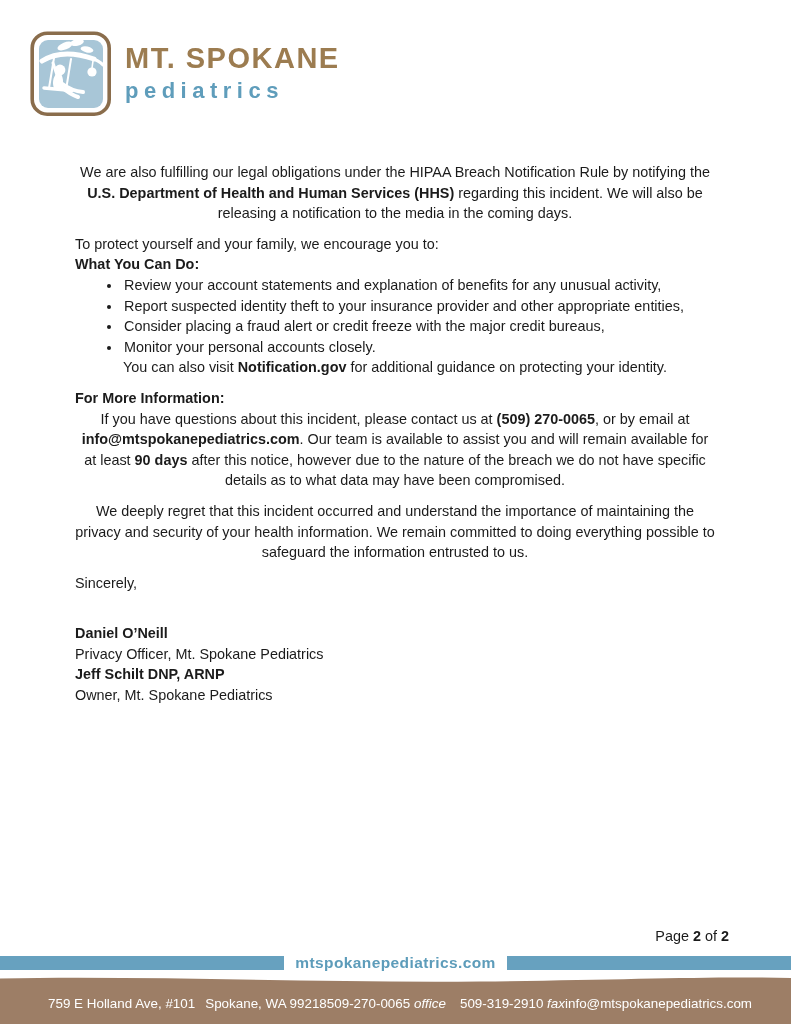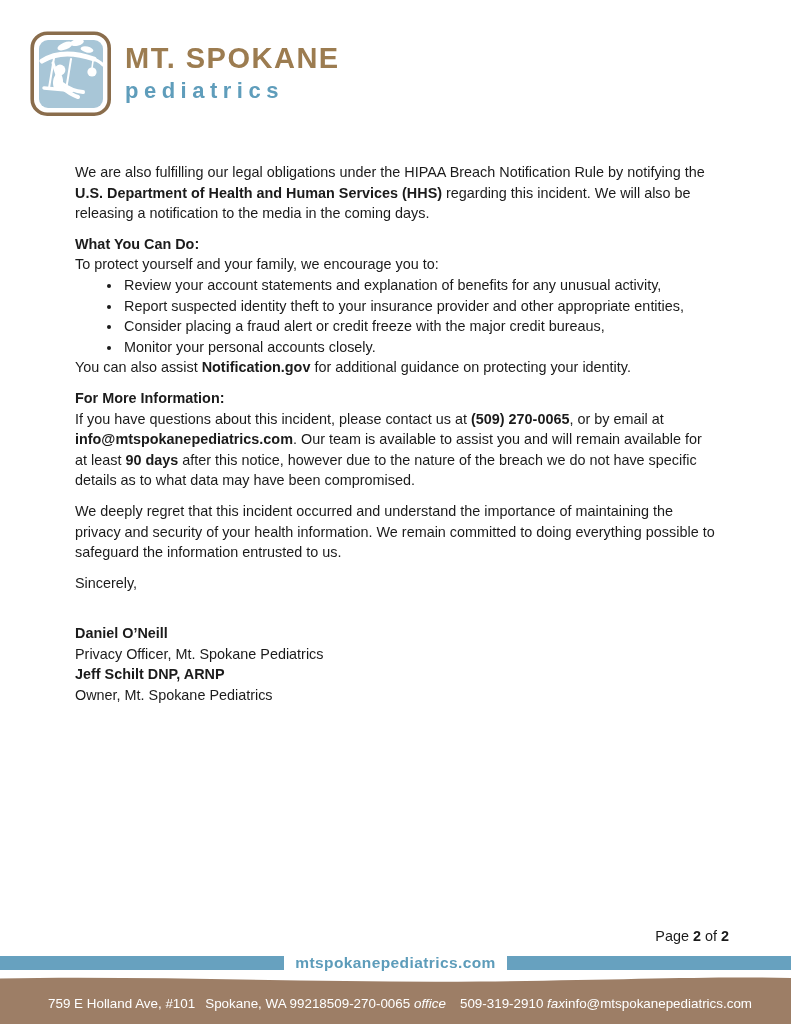--- a/index.html
+++ b/index.html
@@ -10,21 +10,21 @@
   }
   
   .logo{position:absolute;top:31px;left:30px;display:flex;align-items:flex-start;gap:13px;}
   .logo-mark svg{display:block;}
   .wordmark{padding-top:13px;}
   .brand-top{font-size:29px;font-weight:700;color:#9c7c50;letter-spacing:1.5px;line-height:1;}
   .brand-bottom{margin-top:7px;font-size:22px;font-weight:700;color:#5f9dbb;letter-spacing:5.5px;line-height:1;}
   
   .content{position:absolute;left:75px;top:162px;width:640px;font-size:14.4px;line-height:20.6px;}
   .content p{margin:0;}
-  .content p.gap{margin-bottom:10px;}
+  .content p.gap{margin-bottom:10px;text-align:center;}
   .content b{font-weight:700;}
   ul.bullets{margin:0;padding-left:47px;}
   ul.bullets li{list-style:disc outside;padding-left:2px;}
   .signatures{display:flex;margin-top:30px;flex-direction:column;}
   .sig-col-left{width:345px;}
   .sig-name{font-weight:700;}
   
   .page-indicator{position:absolute;top:928px;right:62px;font-size:14.4px;}
   .ribbon{position:absolute;top:956px;left:0;width:791px;height:14px;display:flex;align-items:center;justify-content:flex-end;}
   .ribbon .bar{height:14px;background:#67a1bf;flex:1;}
@@ -75,29 +75,29 @@
       <div class="brand-top">MT. SPOKANE</div>
       <div class="brand-bottom">pediatrics</div>
     </div>
   </div>
 
   <div class="content">
 
     <p class="gap"><span>We are also fulfilling our legal obligations under the HIPAA Breach Notification Rule by notifying the </span><b>U.S. Department of Health and Human Services (HHS)</b><span> regarding this incident. We will also be releasing a notification to the media in the coming days.</span></p>
 
     <div>
+      <p>To protect yourself and your family, we encourage you to:</p>
       <p><b>What You Can Do:</b></p>
-      <p>To protect yourself and your family, we encourage you to:</p>
       <ul class="bullets">
         <li>Review your account statements and explanation of benefits for any unusual activity,</li>
         <li>Report suspected identity theft to your insurance provider and other appropriate entities,</li>
         <li>Consider placing a fraud alert or credit freeze with the major credit bureaus,</li>
         <li>Monitor your personal accounts closely.</li>
       </ul>
-      <p class="gap"><span>You can also assist </span><b>Notification.gov</b><span> for additional guidance on protecting your identity.</span></p>
+      <p class="gap"><span>You can also visit </span><b>Notification.gov</b><span> for additional guidance on protecting your identity.</span></p>
     </div>
 
     <div>
       <p><b>For More Information:</b></p>
       <p class="gap"><span>If you have questions about this incident, please contact us at </span><b>(509) 270-0065</b><span>, or by email at </span><b>info@mtspokanepediatrics.com</b><span>. Our team is available to assist you and will remain available for at least </span><b>90 days</b><span> after this notice, however due to the nature of the breach we do not have specific details as to what data may have been compromised.</span></p>
     </div>
 
     <p class="gap">We deeply regret that this incident occurred and understand the importance of maintaining the privacy and security of your health information. We remain committed to doing everything possible to safeguard the information entrusted to us.</p>
 
     <p>Sincerely,</p>

